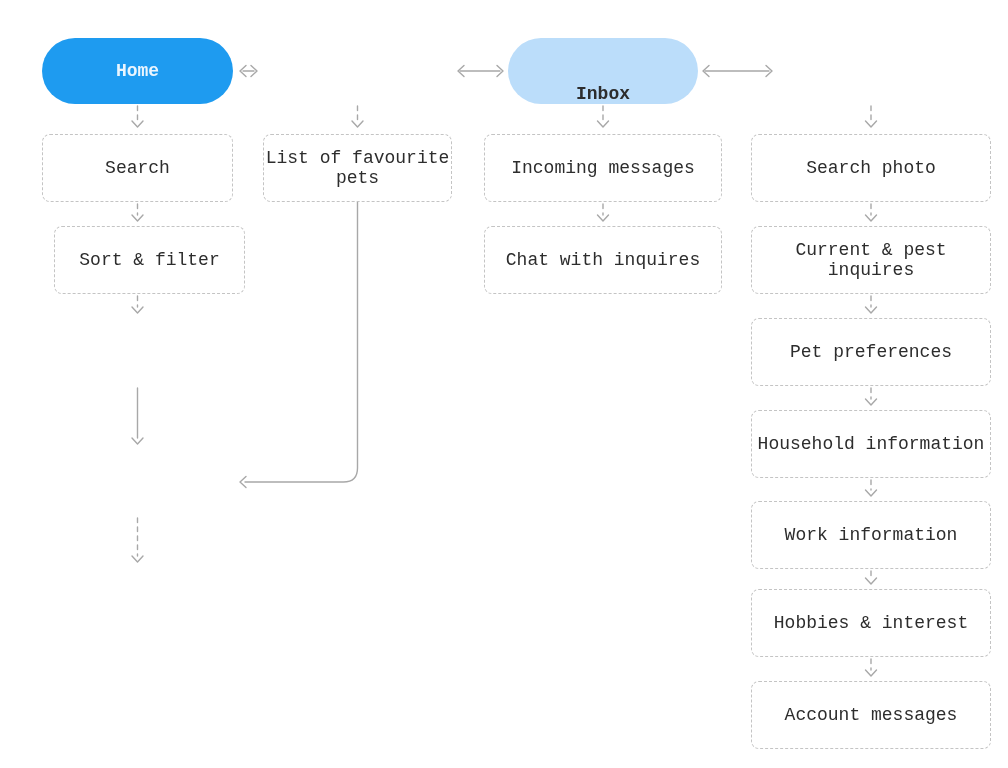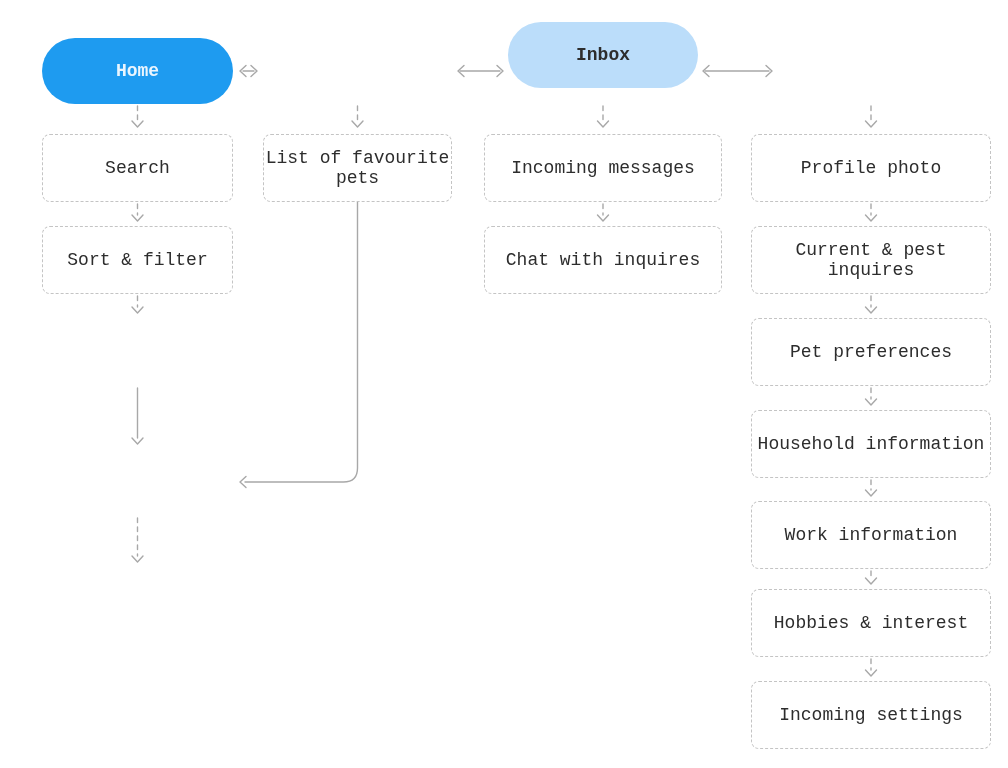--- a/index.html
+++ b/index.html
@@ -124,57 +124,57 @@
     </g>
     <g>
       <line class="dash" x1="871" y1="659" x2="871" y2="670"></line>
       <polyline points="865.5,670 871,676 876.5,670"></polyline>
     </g>
   </svg>
 
   <div class="node pill primary" style="left:42px;top:38px;width:191px;height:66px;">
     <span>Home</span>
   </div>
-  <div class="node pill light" style="left:508px;top:22px;width:190px;height:66px;">
+  <div class="node pill light" style="left:508px;top:38px;width:190px;height:66px;align-items:flex-end;">
     <span>Inbox</span>
   </div>
 
   <div class="node dashed-box" style="left:42px;top:134px;width:191px;height:68px;">
     <span>Search</span>
   </div>
-  <div class="node dashed-box" style="left:42px;top:226px;width:191px;height:68px;">
+  <div class="node dashed-box" style="left:54px;top:226px;width:191px;height:68px;">
     <span>Sort &amp; filter</span>
   </div>
 
   <div class="node dashed-box" style="left:263px;top:134px;width:189px;height:68px;justify-content:center;">
     <span>List of favourite pets</span>
   </div>
 
   <div class="node dashed-box" style="left:484px;top:134px;width:238px;height:68px;">
     <span>Incoming messages</span>
   </div>
   <div class="node dashed-box" style="left:484px;top:226px;width:238px;height:68px;">
     <span>Chat with inquires</span>
   </div>
 
   <div class="node dashed-box" style="left:751px;top:134px;width:240px;height:68px;">
-    <span>Profile photo</span>
+    <span>Search photo</span>
   </div>
   <div class="node dashed-box" style="left:751px;top:226px;width:240px;height:68px;">
     <span>Current &amp; pest inquires</span>
   </div>
   <div class="node dashed-box" style="left:751px;top:318px;width:240px;height:68px;">
     <span>Pet preferences</span>
   </div>
   <div class="node dashed-box" style="left:751px;top:501px;width:240px;height:68px;">
     <span>Work information</span>
   </div>
   <div class="node dashed-box" style="left:751px;top:410px;width:240px;height:68px;">
     <span>Household information</span>
   </div>
   <div class="node dashed-box" style="left:751px;top:589px;width:240px;height:68px;">
     <span>Hobbies &amp; interest</span>
   </div>
   <div class="node dashed-box" style="left:751px;top:681px;width:240px;height:68px;">
-    <span>Incoming settings</span>
+    <span>Account messages</span>
   </div>
 
 </div>
 
 </body></html>

